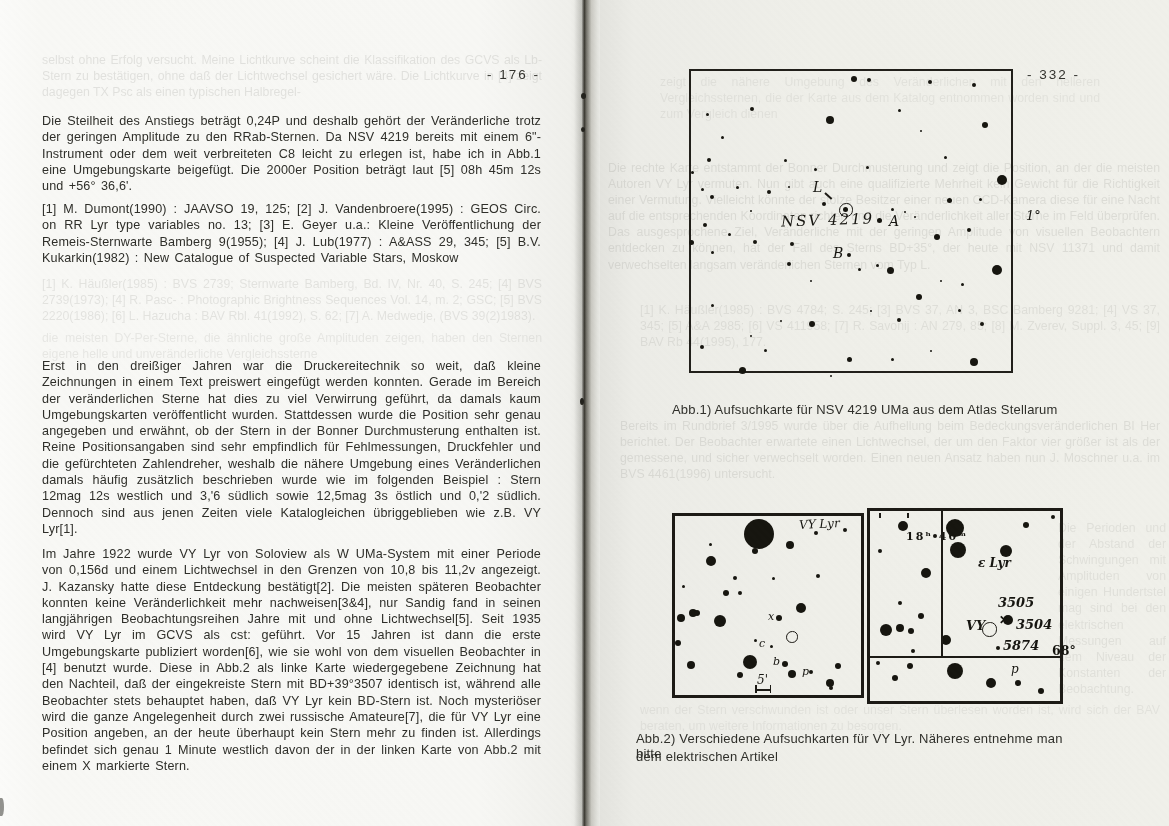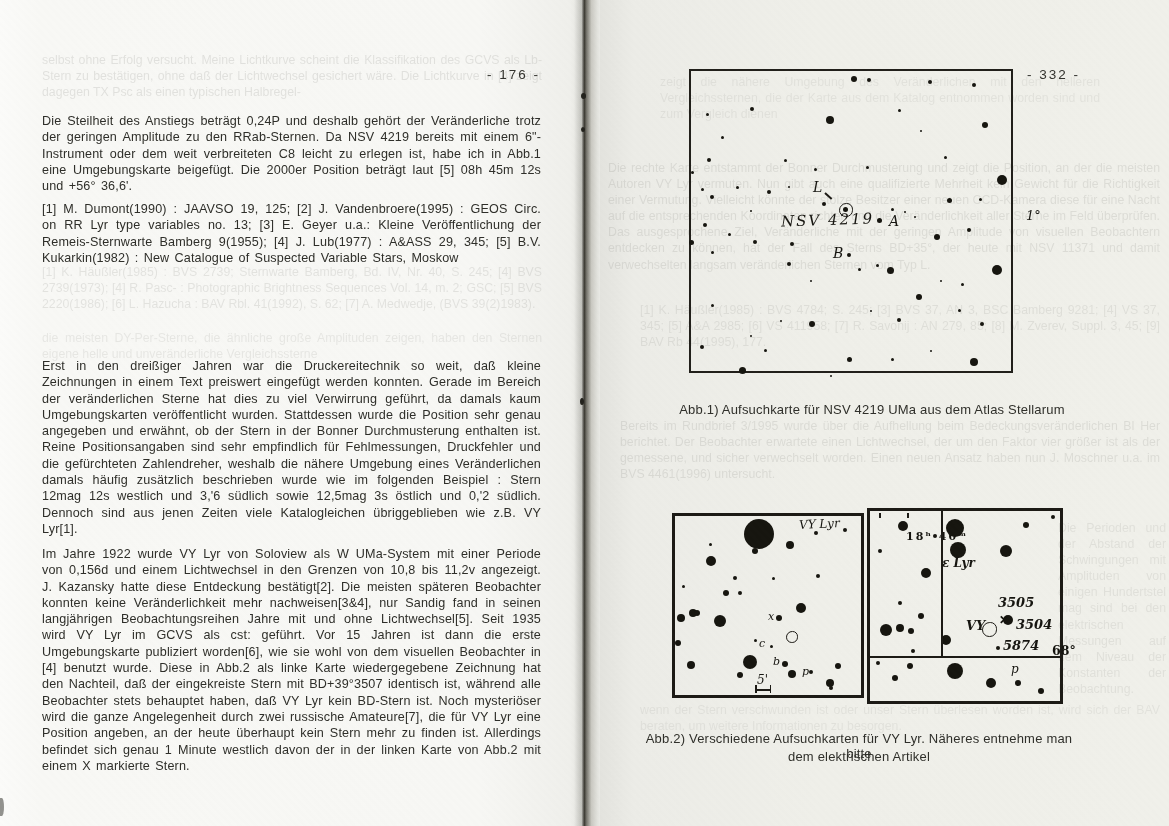--- a/index.html
+++ b/index.html
@@ -14,21 +14,21 @@
   .smudge{position:absolute;background:rgba(60,60,54,.55);}
   .grain{position:absolute;inset:0;pointer-events:none;opacity:.35;
          background:repeating-linear-gradient(47deg,rgba(0,0,0,.012) 0 3px,rgba(255,255,255,.012) 3px 6px);}
   
   .pageno{position:absolute;text-align:right;font-size:13.5px;letter-spacing:2px;color:#33332e;margin-top:36px;}
   .formula{position:absolute;text-align:center;font-size:13px;letter-spacing:.6px;word-spacing:3px;color:#2b2b26;}
   .body-text{position:absolute;font-size:12.6px;line-height:16.3px;text-align:justify;
              letter-spacing:.15px;word-spacing:1.6px;color:#2e2e29;margin:0;}
   .heading{position:absolute;text-align:center;font-size:13px;color:#2e2e29;}
   .caption{position:absolute;font-size:13px;letter-spacing:.2px;color:#2f2f2a;}
-  .center{text-align:center;}
+  .center{text-align:left;}
   
   .bleed{position:absolute;font-size:12.3px;line-height:16.1px;text-align:justify;
          color:#70706a;filter:blur(.55px);pointer-events:none;margin:0;}
   
   .chart{position:absolute;background:transparent;}
   .chart1{border:2px solid #211f1a;}
   .chart-thick{border:3px solid #1c1a15;}
   .star{position:absolute;background:#16150f;border-radius:50%;}
   .ring{position:absolute;border:1.6px solid #1c1a15;border-radius:54% 46% 50% 50%;background:transparent;}
   .stroke{position:absolute;background:#1c1a15;}
@@ -38,21 +38,21 @@
   .ra-label{position:absolute;font-family:"DejaVu Serif",serif;font-weight:bold;font-size:11px;letter-spacing:2px;color:#14130e;margin-top:44px;}
   .dec-label{position:absolute;font-family:"DejaVu Serif",serif;font-weight:bold;font-size:12.5px;color:#14130e;}
 </style>
 </head>
 <body>
 
 <div class="stage">
 
   <div class="page page-left">
       <p class="bleed" style="left: 42px; top: 330px; width: 500px; opacity: 0.12;">die meisten DY-Per-Sterne, die ähnliche große Amplituden zeigen, haben den Sternen eigene helle und unveränderliche Vergleichssterne</p>
-      <p class="bleed" style="left: 42px; top: 264px; width: 500px; opacity: 0.15;">[1] K. Häußler(1985) : BVS 2739; Sternwarte Bamberg, Bd. IV, Nr. 40, S. 245; [4] BVS 2739(1973); [4] R. Pasc- : Photographic Brightness Sequences Vol. 14, m. 2; GSC; [5] BVS 2220(1986); [6] L. Hazucha : BAV Rbl. 41(1992), S. 62; [7] A. Medwedje, (BVS 39(2)1983).</p>
+      <p class="bleed" style="left: 42px; top: 276px; width: 500px; opacity: 0.15;">[1] K. Häußler(1985) : BVS 2739; Sternwarte Bamberg, Bd. IV, Nr. 40, S. 245; [4] BVS 2739(1973); [4] R. Pasc- : Photographic Brightness Sequences Vol. 14, m. 2; GSC; [5] BVS 2220(1986); [6] L. Hazucha : BAV Rbl. 41(1992), S. 62; [7] A. Medwedje, (BVS 39(2)1983).</p>
       <p class="bleed" style="left: 42px; top: 52px; width: 500px; opacity: 0.16;">selbst ohne Erfolg versucht. Meine Lichtkurve scheint die Klassifikation des GCVS als Lb-Stern zu bestätigen, ohne daß der Lichtwechsel gesichert wäre. Die Lichtkurve in [4] zeigt dagegen TX Psc als einen typischen Halbregel-</p>
     <div class="pageno" style="left:42px;top:31px;width:498px;">-  176  -</div>
     <p class="body-text" style="left:42px;top:113px;width:499px;">Die Steilheit des Anstiegs beträgt 0,24P und deshalb gehört der Veränderliche trotz der geringen Amplitude zu den RRab-Sternen. Da NSV 4219 bereits mit einem 6"-Instrument oder dem weit verbreiteten C8 leicht zu erlegen ist, habe ich in Abb.1 eine Umgebungskarte beigefügt. Die 2000er Position beträgt laut [5] 08h 45m 12s und +56° 36,6'.</p>
     <p class="body-text" style="left:42px;top:201px;width:499px;">[1] M. Dumont(1990) : JAAVSO 19, 125; [2] J. Vandenbroere(1995) : GEOS Circ. on RR Lyr type variables no. 13; [3] E. Geyer u.a.: Kleine Veröffentlichung der Remeis-Sternwarte Bamberg 9(1955); [4] J. Lub(1977) : A&amp;ASS 29, 345; [5] B.V. Kukarkin(1982) : New Catalogue of Suspected Variable Stars, Moskow</p>
     <p class="body-text" style="left:42px;top:358px;width:499px;">Erst in den dreißiger Jahren war die Druckereitechnik so weit, daß kleine Zeichnungen in einem Text preiswert eingefügt werden konnten. Gerade im Bereich der veränderlichen Sterne hat dies zu viel Verwirrung geführt, da damals kaum Umgebungskarten veröffentlicht wurden. Stattdessen wurde die Position sehr genau angegeben und erwähnt, ob der Stern in der Bonner Durchmusterung enthalten ist. Reine Positionsangaben sind sehr empfindlich für Fehlmessungen, Druckfehler und die gefürchteten Zahlendreher, weshalb die nähere Umgebung eines Veränderlichen damals häufig zusätzlich beschrieben wurde wie im folgenden Beispiel : Stern 12mag 12s westlich und 3,'6 südlich sowie 12,5mag 3s östlich und 0,'2 südlich. Dennoch sind aus jenen Zeiten viele Katalogleichen übriggeblieben wie z.B. VY Lyr[1].</p>
     <p class="body-text" style="left:42px;top:546px;width:499px;">Im Jahre 1922 wurde VY Lyr von Soloview als W UMa-System mit einer Periode von 0,156d und einem Lichtwechsel in den Grenzen von 10,8 bis 11,2v angezeigt. J. Kazansky hatte diese Entdeckung bestätigt[2]. Die meisten späteren Beobachter konnten keine Veränderlichkeit mehr nachweisen[3&amp;4], nur Sandig fand in seinen langjährigen Beobachtungsreihen Jahre mit und ohne Lichtwechsel[5]. Seit 1935 wird VY Lyr im GCVS als cst: geführt. Vor 15 Jahren ist dann die erste Umgebungskarte publiziert worden[6], wie sie wohl von dem visuellen Beobachter in [4] benutzt wurde. Diese in Abb.2 als linke Karte wiedergegebene Zeichnung hat den Nachteil, daß der eingekreiste Stern mit BD+39°3507 identisch ist, während alle Beobachter stets behauptet haben, daß VY Lyr kein BD-Stern ist. Noch mysteriöser wird die ganze Angelegenheit durch zwei russische Amateure[7], die für VY Lyr eine Position angeben, an der heute überhaupt kein Stern mehr zu finden ist. Allerdings befindet sich genau 1 Minute westlich davon der in der linken Karte von Abb.2 mit einem X markierte Stern.</p>
   </div>
 
   <div class="gutter"></div>
   <div class="gutter-speck" style="left:581px;top:93px;width:5px;height:6px;"></div>
@@ -217,21 +217,21 @@
         <div class="star" style="left: 126px; top: 135px; width: 4px; height: 4px;"></div>
         <div class="star" style="left: 181px; top: 4px; width: 4px; height: 4px;"></div>
         <div class="star" style="left: 8px; top: 38px; width: 4px; height: 4px;"></div>
         <div class="star" style="left: 63px; top: 23px; width: 4px; height: 4px;"></div>
         <div class="star" style="left: 6px; top: 150px; width: 4px; height: 4px;"></div>
         <div class="ring" style="left: 111.5px; top: 110.5px; width: 13px; height: 13px;"></div>
         <div class="stroke" style="left: 71px; top: 0px; width: 1.6px; height: 146px; transform: rotate(0deg);"></div>
         <div class="stroke" style="left: 0px; top: 145px; width: 190px; height: 1.8px; transform: rotate(0deg);"></div>
         <div class="stroke" style="left: 9px; top: 2px; width: 1.5px; height: 5px; transform: rotate(0deg);"></div>
         <div class="stroke" style="left: 37px; top: 2px; width: 1.5px; height: 5px; transform: rotate(0deg);"></div>
-        <div class="chart-label" style="left: 72px; top: 45px; font-size: 12px; font-weight: bold;">ε Lyr</div>
+        <div class="chart-label" style="left: 72px; top: 45px; font-size: 12px; font-weight: bold; padding-left: 36px;">ε Lyr</div>
         <div class="chart-label" style="left: 128px; top: 84px; font-size: 13px; font-weight: bold;">3505</div>
         <div class="chart-label" style="left: 146px; top: 106px; font-size: 13px; font-weight: bold;">3504</div>
         <div class="chart-label" style="left: 133px; top: 127px; font-size: 13px; font-weight: bold;">5874</div>
         <div class="chart-label" style="left: 96px; top: 107px; font-size: 13px; font-weight: bold;">VY</div>
         <div class="chart-label" style="left: 141px; top: 151px; font-size: 12px;">p</div>
         <div class="xmark" style="left: 129px; top: 102px; font-size: 12px;">✕</div>
       </div>
     <div class="dec-label" style="left:452px;top:643px;">68°</div>
 
     <div class="caption center" style="left:36px;top:731px;width:446px;">Abb.2) Verschiedene Aufsuchkarten für VY Lyr. Näheres entnehme man bitte</div>

